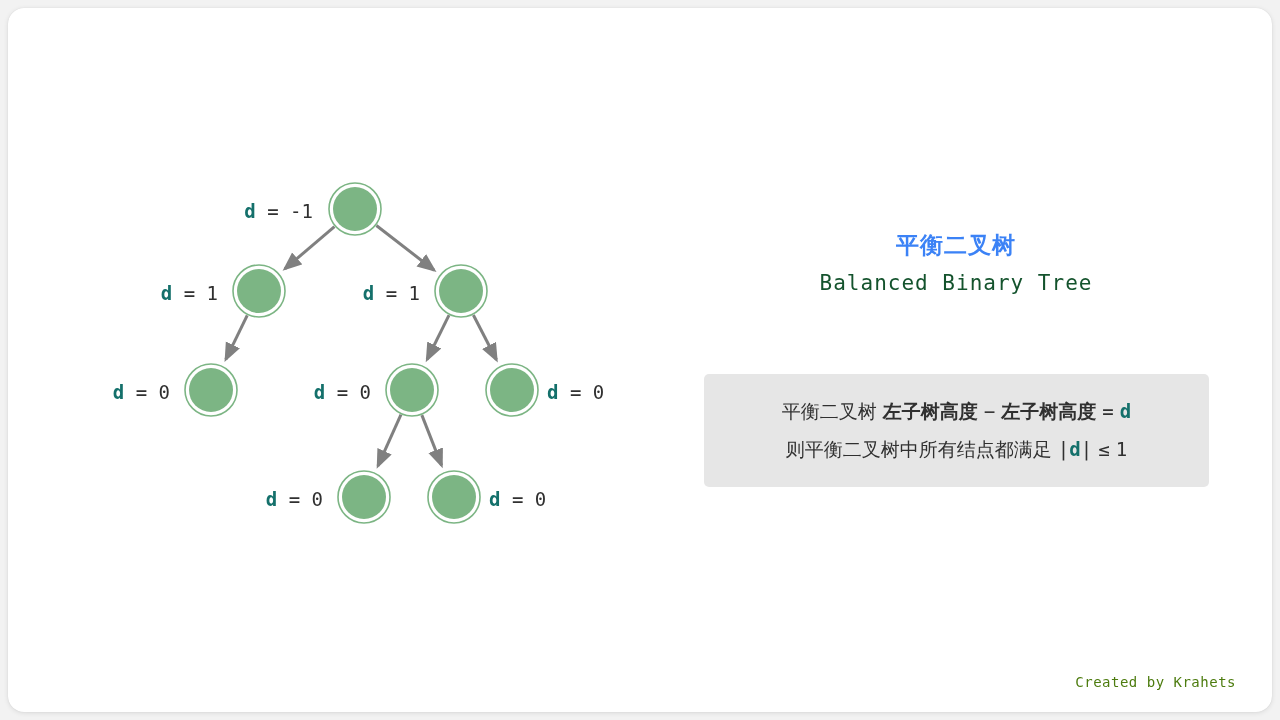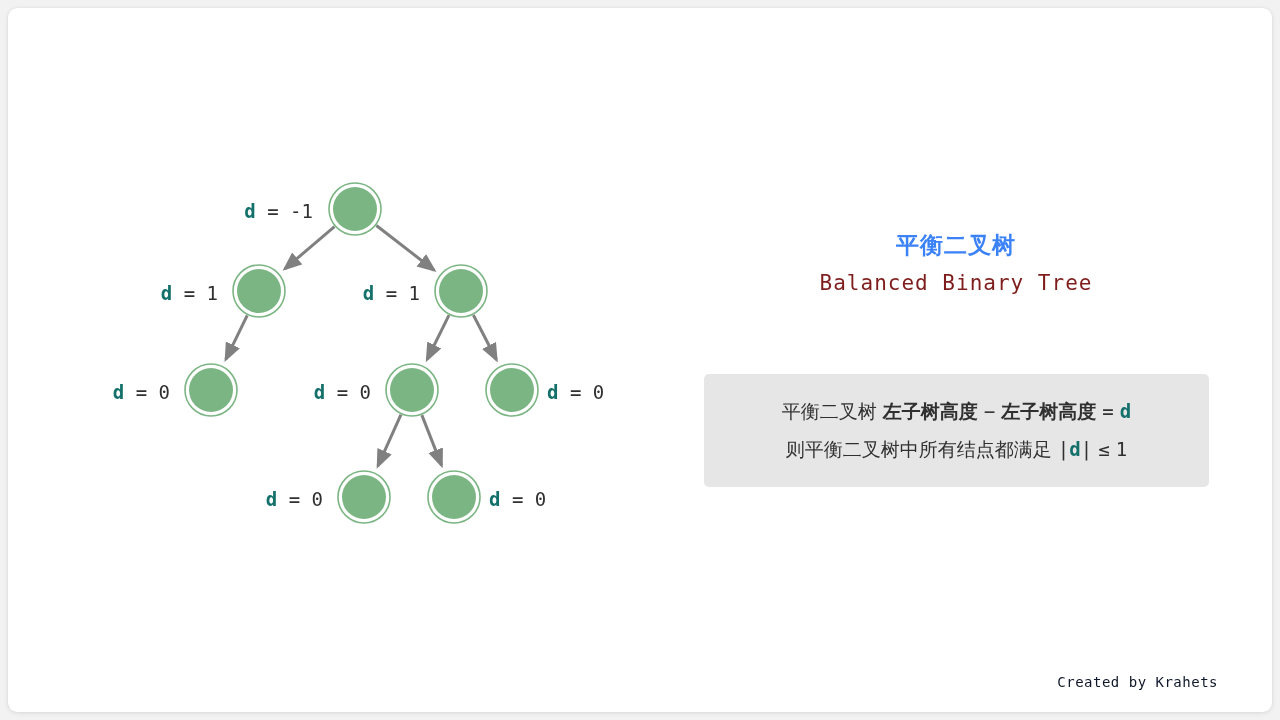--- a/index.html
+++ b/index.html
@@ -11,21 +11,21 @@
     font-family: "DejaVu Sans", sans-serif;
     overflow: hidden;
   }
   #card {
     position: absolute;
     left: 8px;
     top: 8px;
     width: 1264px;
     height: 704px;
     background: #ffffff;
-    border-radius: 9px;
+    border-radius: 16px;
     box-shadow: 0 1px 5px rgba(0,0,0,0.10), 0 0 1px rgba(0,0,0,0.12);
     overflow: hidden;
   }
   #tree-svg {
     position: absolute;
     left: 0;
     top: 0;
     width: 1264px;
     height: 704px;
   }
@@ -56,21 +56,21 @@
     font-family: "DejaVu Sans", sans-serif;
     font-size: 23px;
     font-weight: bold;
     color: #3b82f6;
     line-height: 30px;
     letter-spacing: 1px;
   }
   #sub-title {
     font-family: "DejaVu Sans Mono", monospace;
     font-size: 21px;
-    color: #7f1d1d;
+    color: #14532d;
     line-height: 32px;
     margin-top: 7px;
     letter-spacing: 1px;
   }
 
   #formula-box {
     position: absolute;
     left: 696px;
     top: 366px;
     width: 505px;
@@ -93,25 +93,25 @@
   .formula-line .dvar {
     color: #14706b;
     font-weight: bold;
     font-family: "DejaVu Sans Mono", monospace;
   }
   .formula-line .mono {
     font-family: "DejaVu Sans Mono", monospace;
   }
   #footer {
     position: absolute;
-    right: 54px;
+    right: 36px;
     bottom: 22px;
     font-family: "DejaVu Sans Mono", monospace;
     font-size: 14px;
-    color: #0f172a;
+    color: #4d7c0f;
     letter-spacing: 0.5px;
   }
 </style>
 </head>
 <body>
 
 <div id="card">
 
   <svg id="tree-svg" viewBox="0 0 1264 704">
     <defs>

